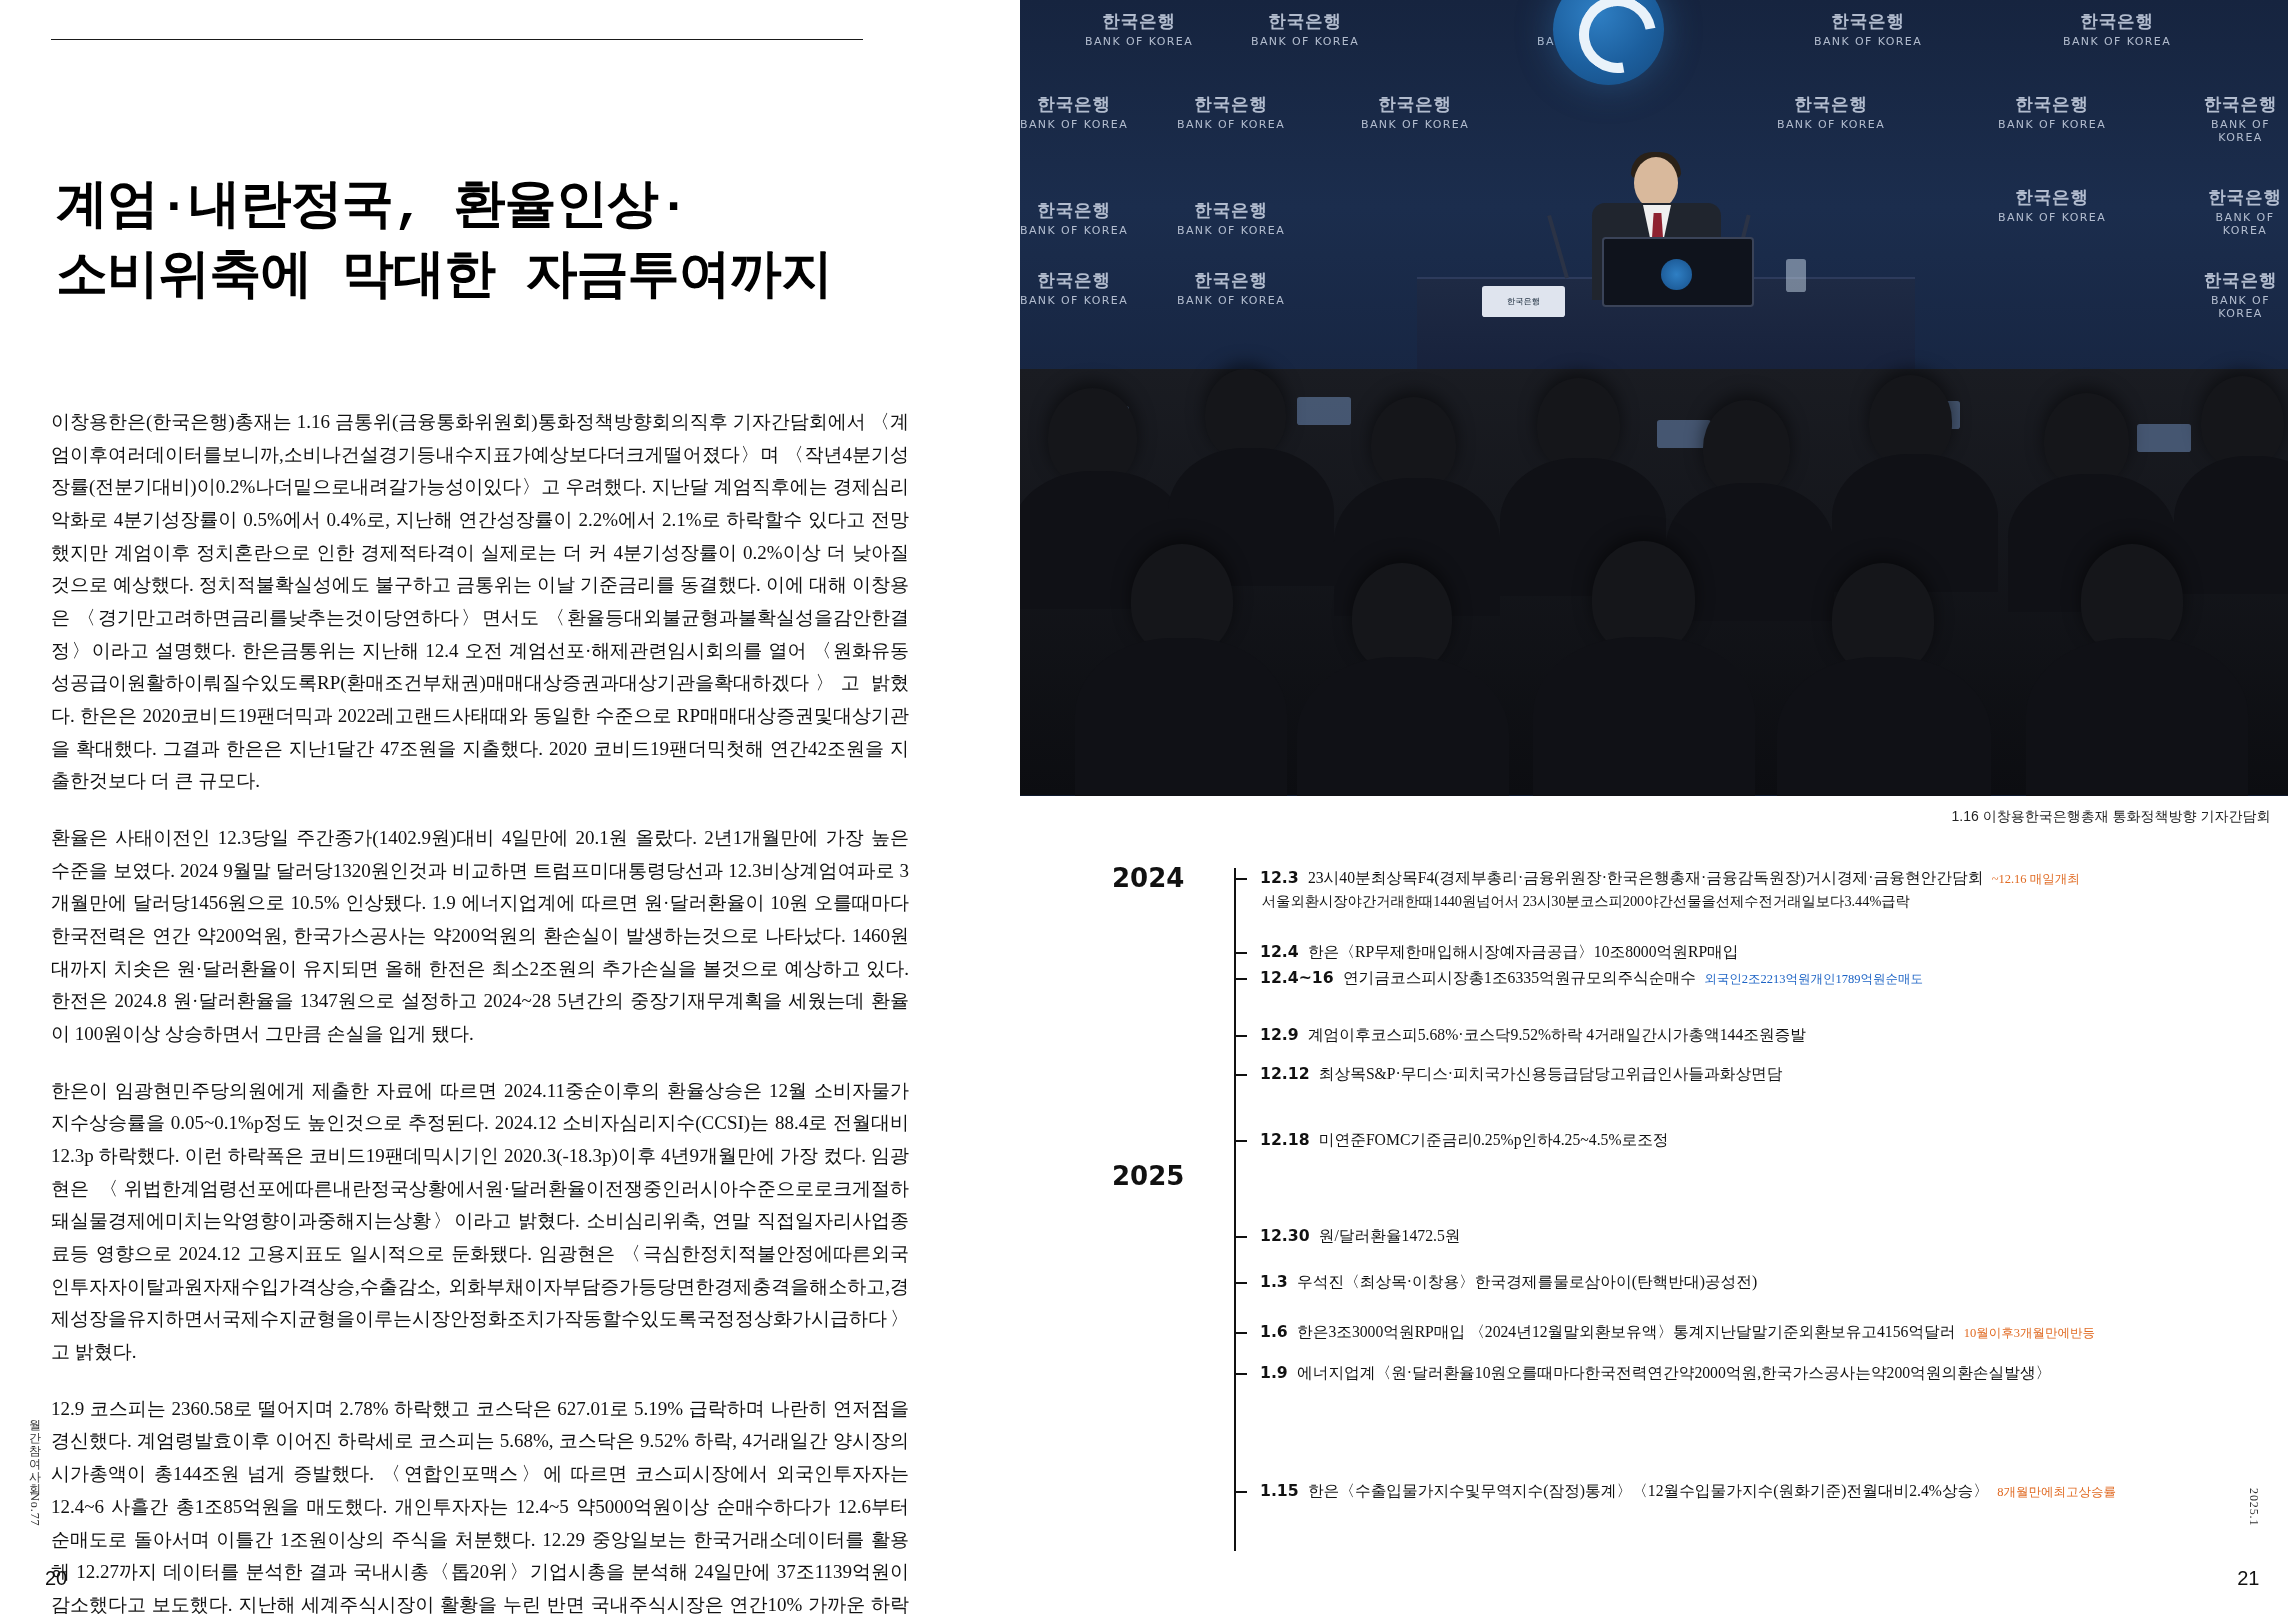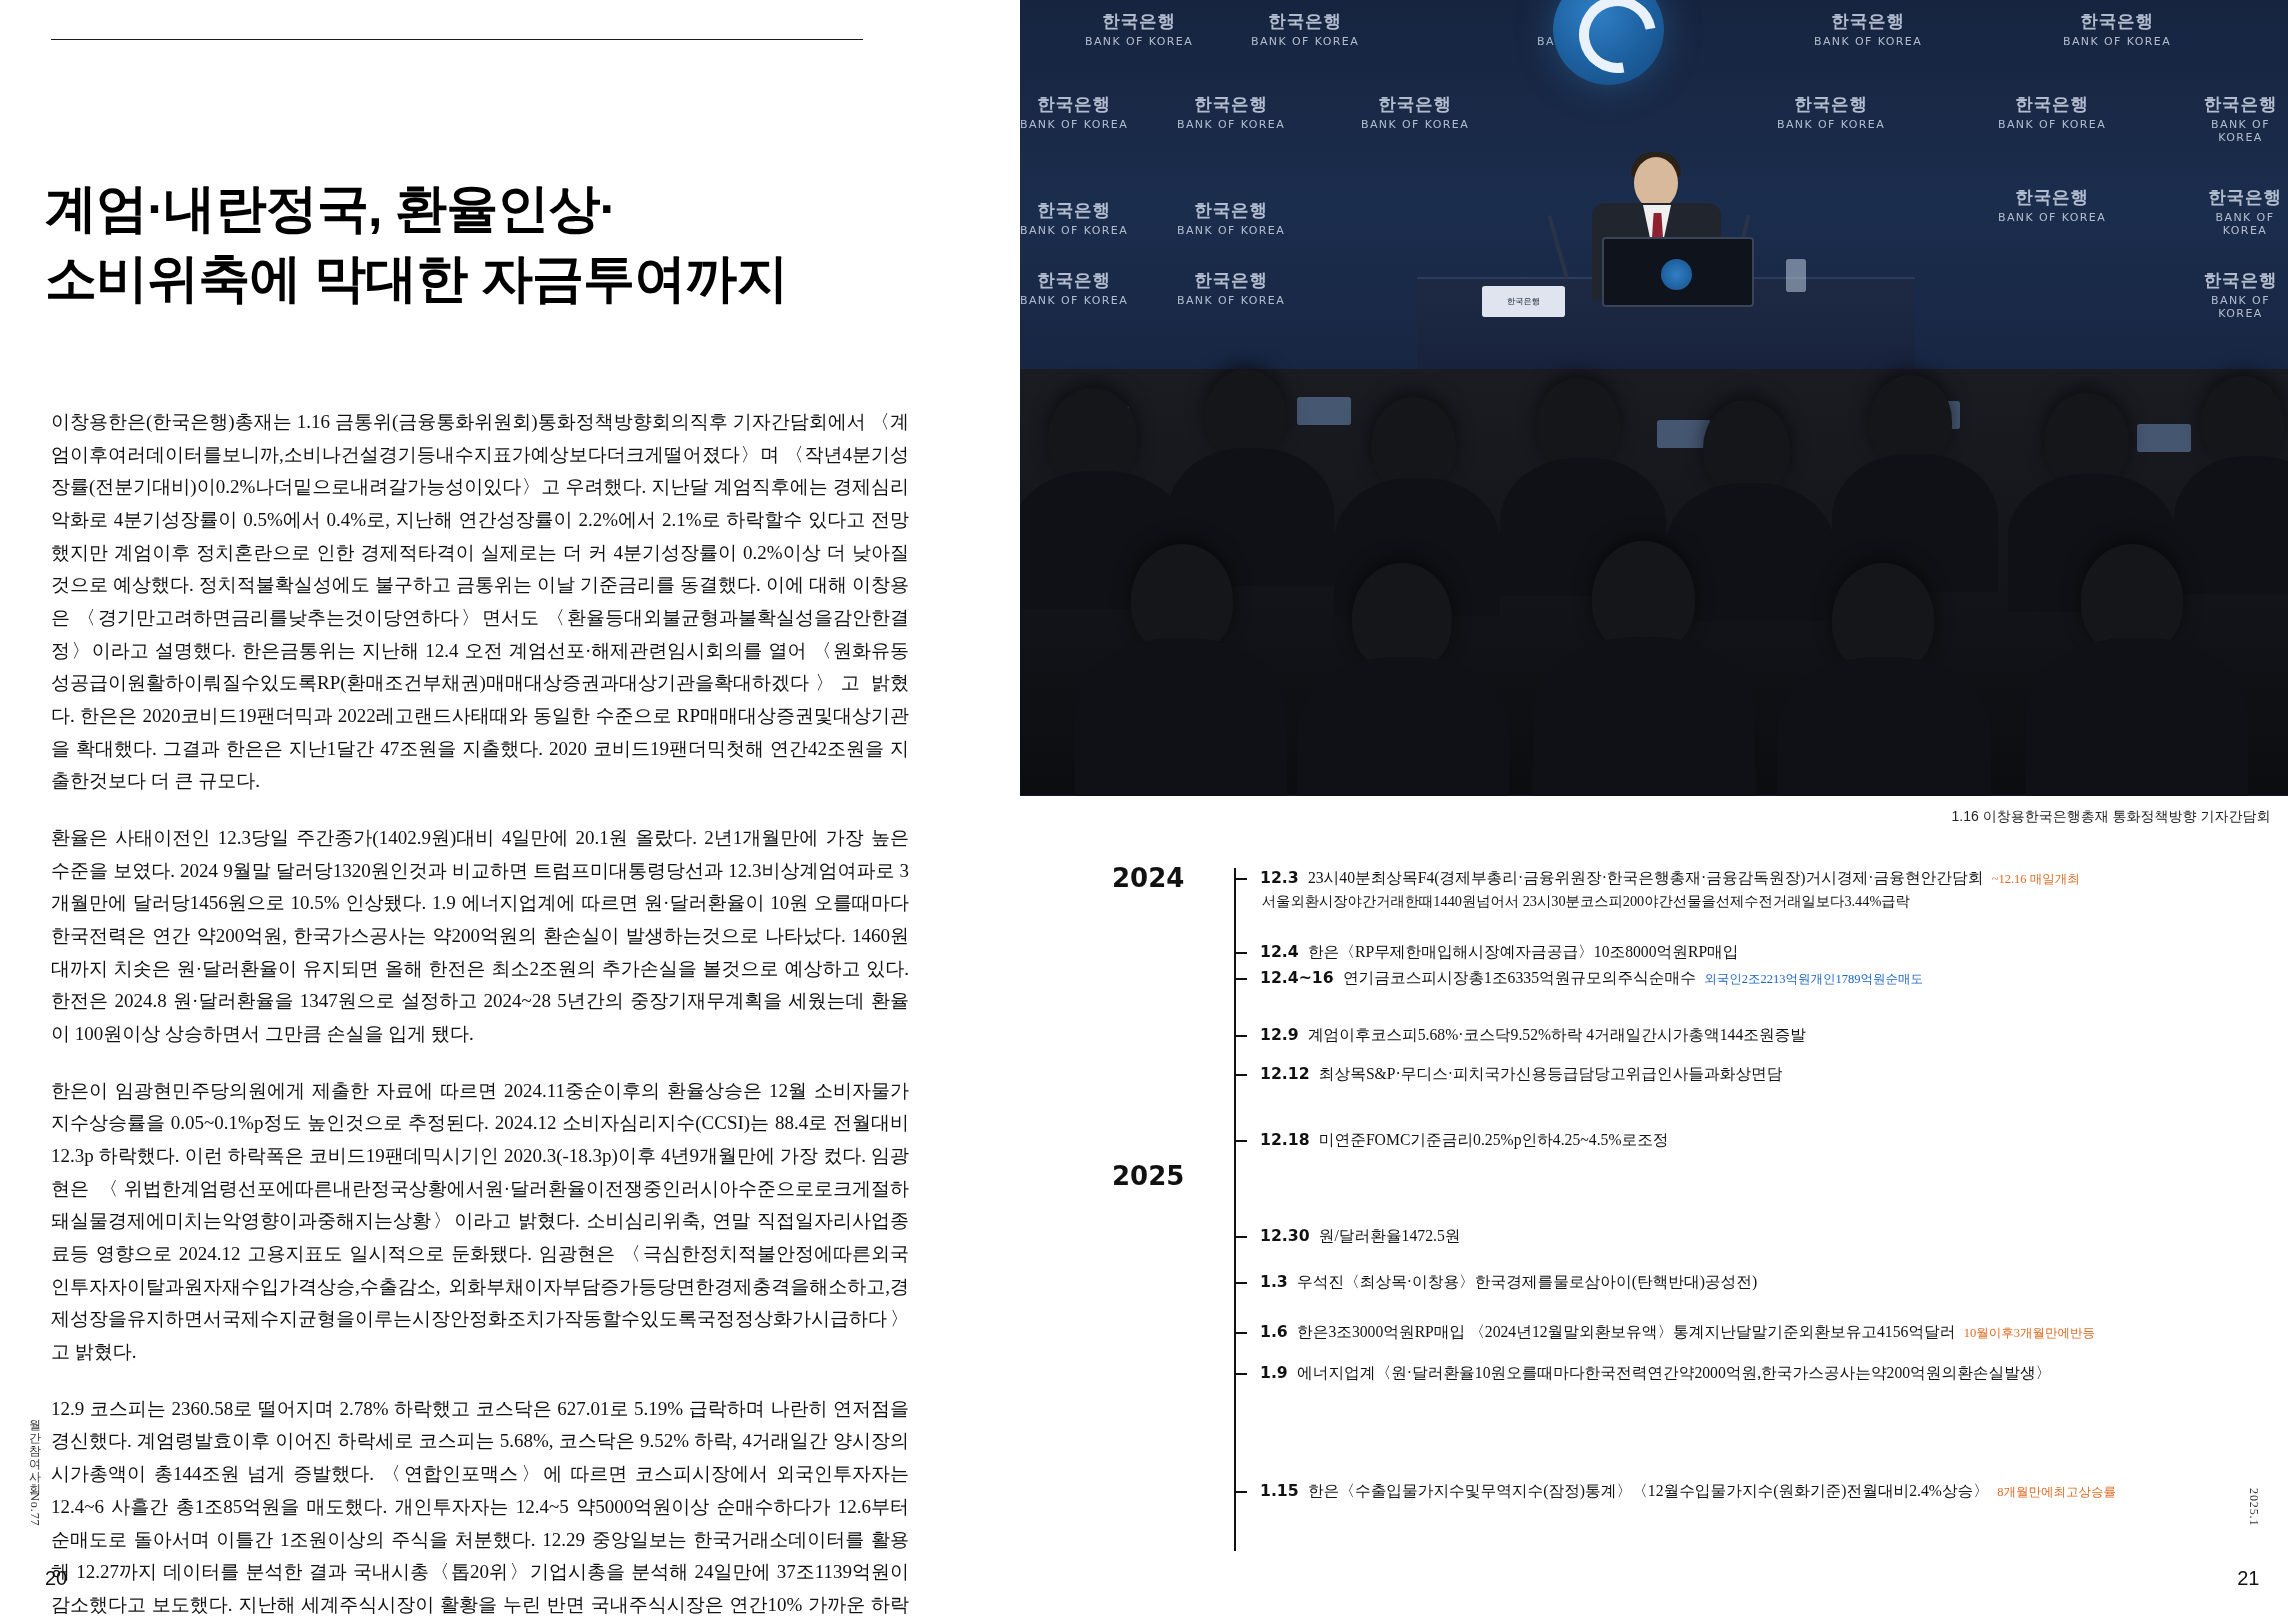--- a/index.html
+++ b/index.html
@@ -35,23 +35,23 @@
     font-family:"DejaVu Serif", serif;
     font-size:32px;font-weight:700;color:#111;letter-spacing:0.9px;
   }
   .kicker-sub{
     font-size:20px;color:#222;font-weight:400;letter-spacing:0.5px;
   }
   .kicker-en{font-size:20px;color:#222;}
 
   .headline{
     position:absolute;
-    left:45px;top:138px;
+    left:56px;top:138px;
     width:904px;
-    font-family:Liberation Sans, sans-serif;
+    font-family:Liberation Mono, monospace;
     font-weight:700;
     font-size:52px;
     line-height:1.35;
     letter-spacing:-0.9px;
     color:#000;
   }
 
   .body-col{
     position:absolute;
     left:51px;top:406px;

